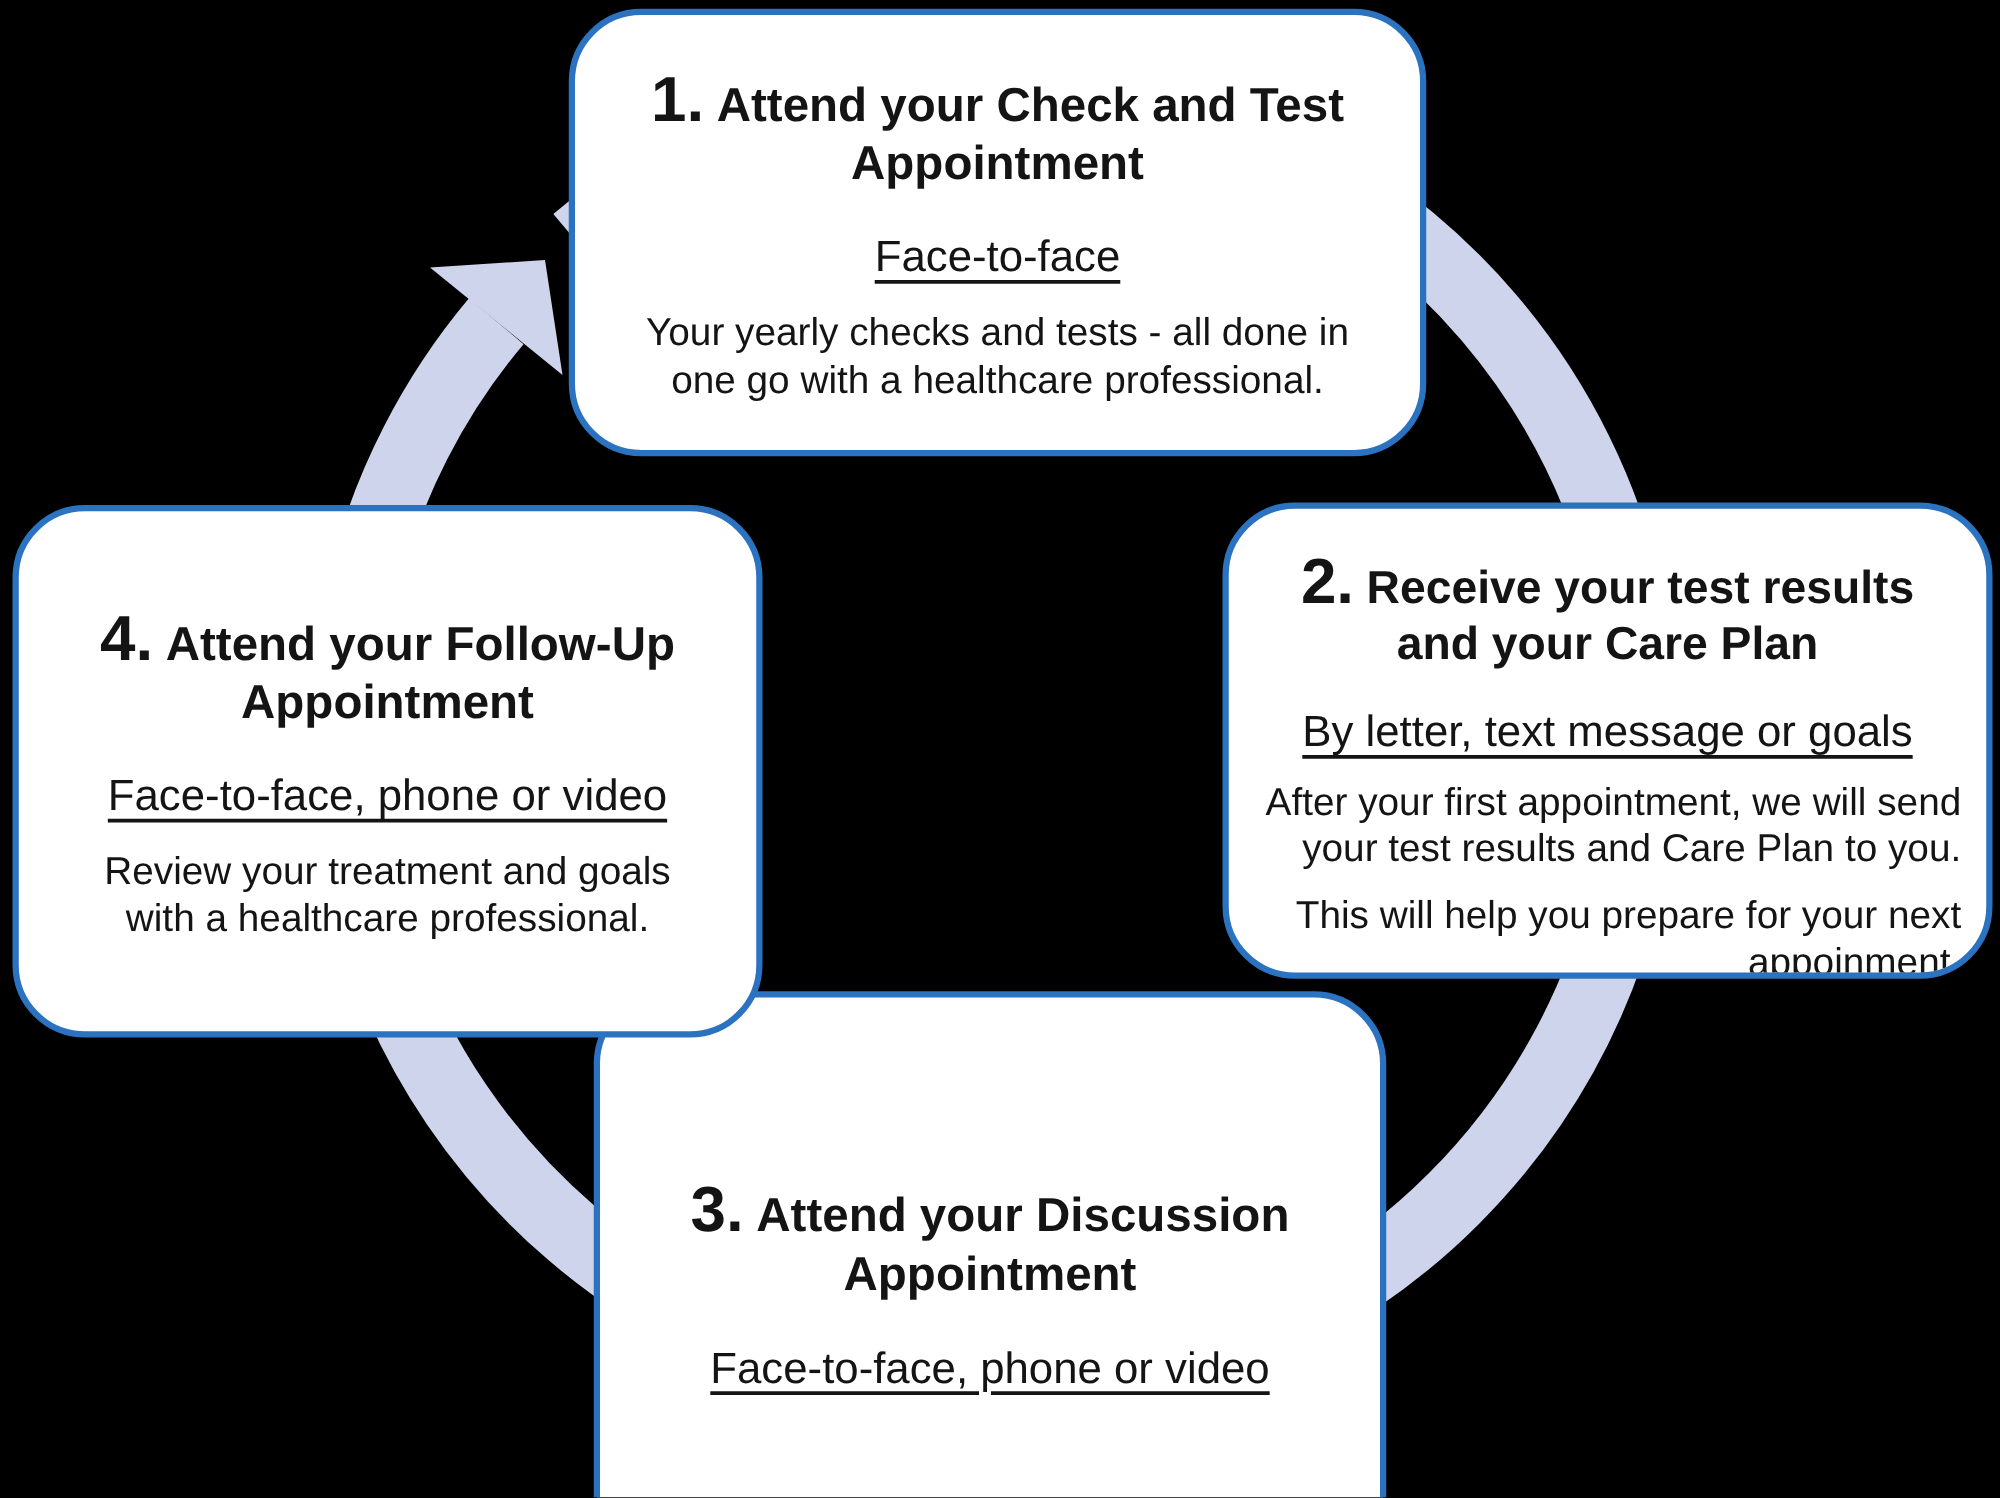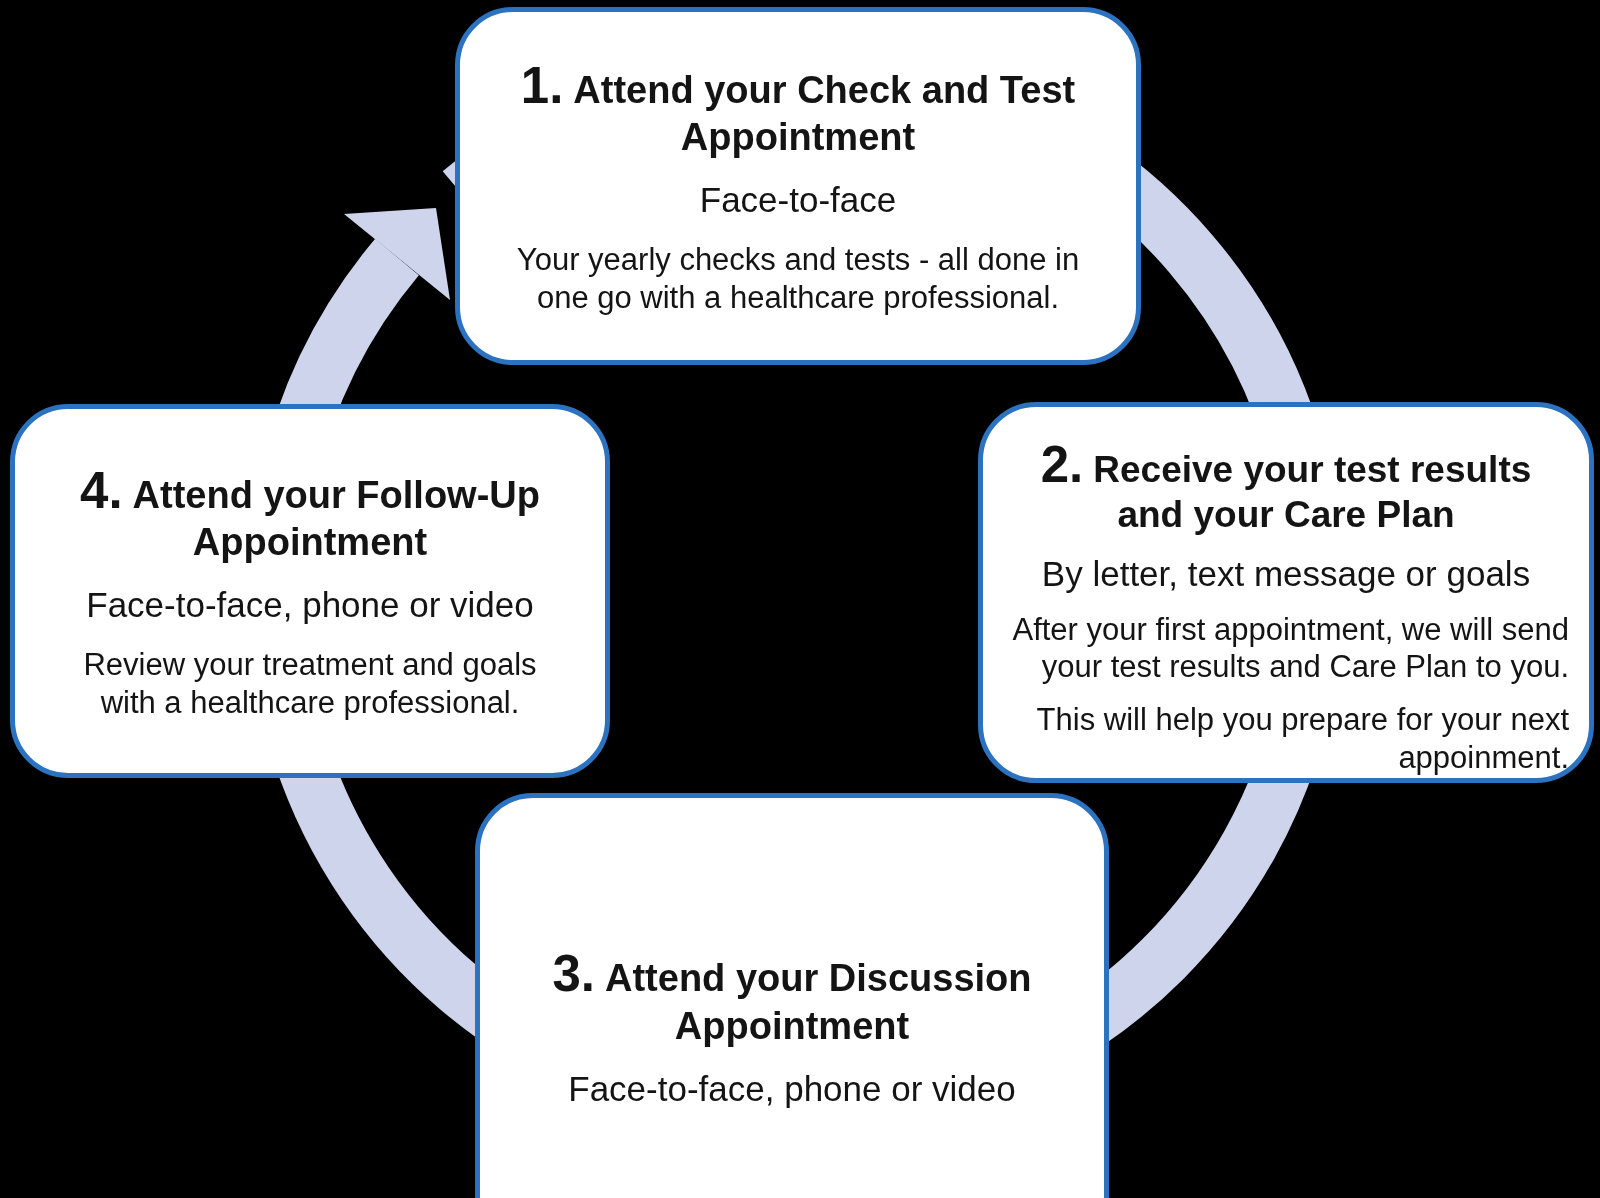--- a/index.html
+++ b/index.html
@@ -13,29 +13,29 @@
     background:var(--boxbg,#fff);
     border:5px solid var(--border,#2b73c0);
     border-radius:58px;
     display:flex;flex-direction:column;justify-content:center;align-items:center;
     text-align:center;color:var(--text,#141414);overflow:hidden;
     padding:10px 20px;
   }
   .b1{left:455px;top:7px;width:686px;height:358px;}
   .b2{left:978px;top:402px;width:616px;height:381px;justify-content:flex-start;padding-top:28px;}
   .b3{left:475px;top:793px;width:634px;height:488px;}
-  .b4{left:10px;top:404px;width:600px;height:374px;}
+  .b4{left:10px;top:404px;width:600px;height:426px;}
   .step-title{
     font-weight:bold;font-size:38px;line-height:1.16;margin:0 0 20px 0;
   }
   .b2 .step-title{font-size:37px;margin-bottom:16px;}
   .step-num{font-size:51px;font-weight:bold;margin-right:10px;}
   .step-channel{
-    font-size:35px;line-height:1.2;margin:0 0 20px 0;
-    text-decoration-thickness:2.5px;text-underline-offset:7px;
+    font-size:35px;line-height:1.2;margin:12px 0 20px 0;
+    text-decoration:underline;text-decoration-thickness:2.5px;text-underline-offset:7px;
   }
   .b2 .step-channel{margin-bottom:16px;}
   .step-body p{font-size:31px;line-height:1.2;margin:0 auto 20px auto;}
   .b2 .step-body p{margin-bottom:16px;}
   .step-body p:last-child{margin-bottom:0;}
   .b3 .step-body p{max-width:566px;}
   .b4 .step-body p{max-width:500px;}
   .b1 .step-body p{max-width:620px;}
   .b2 .step-body p{max-width:575px;text-align:right;}
 </style>

